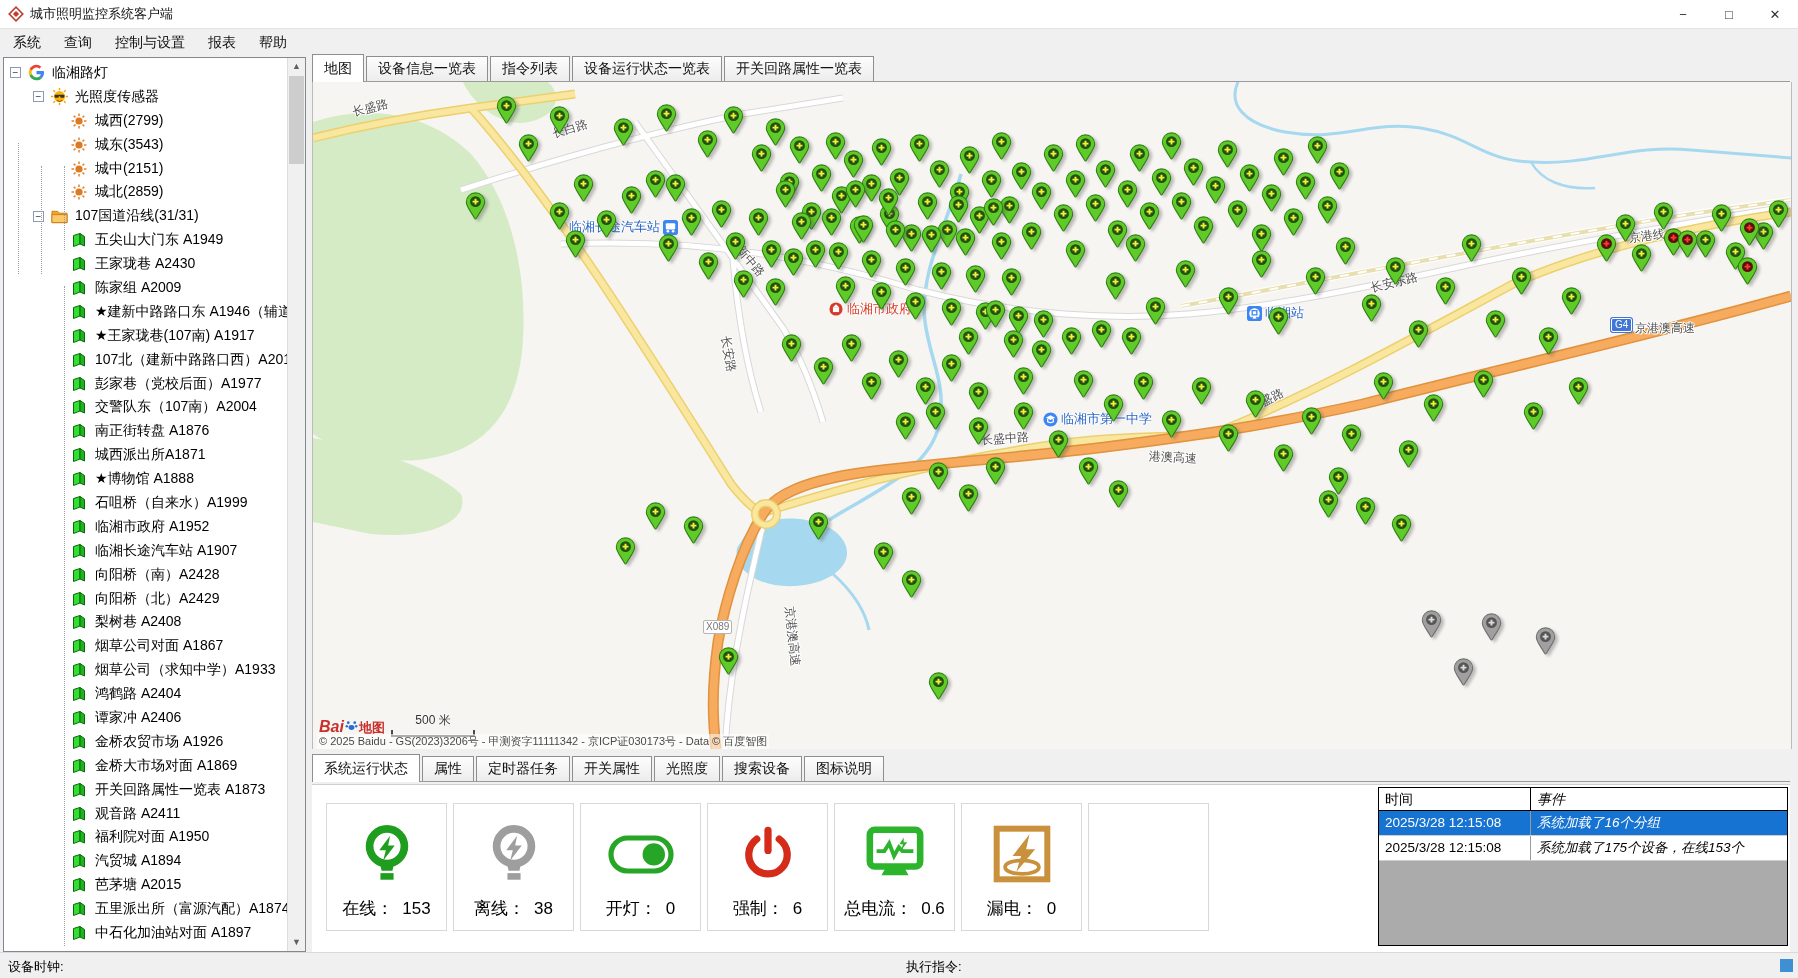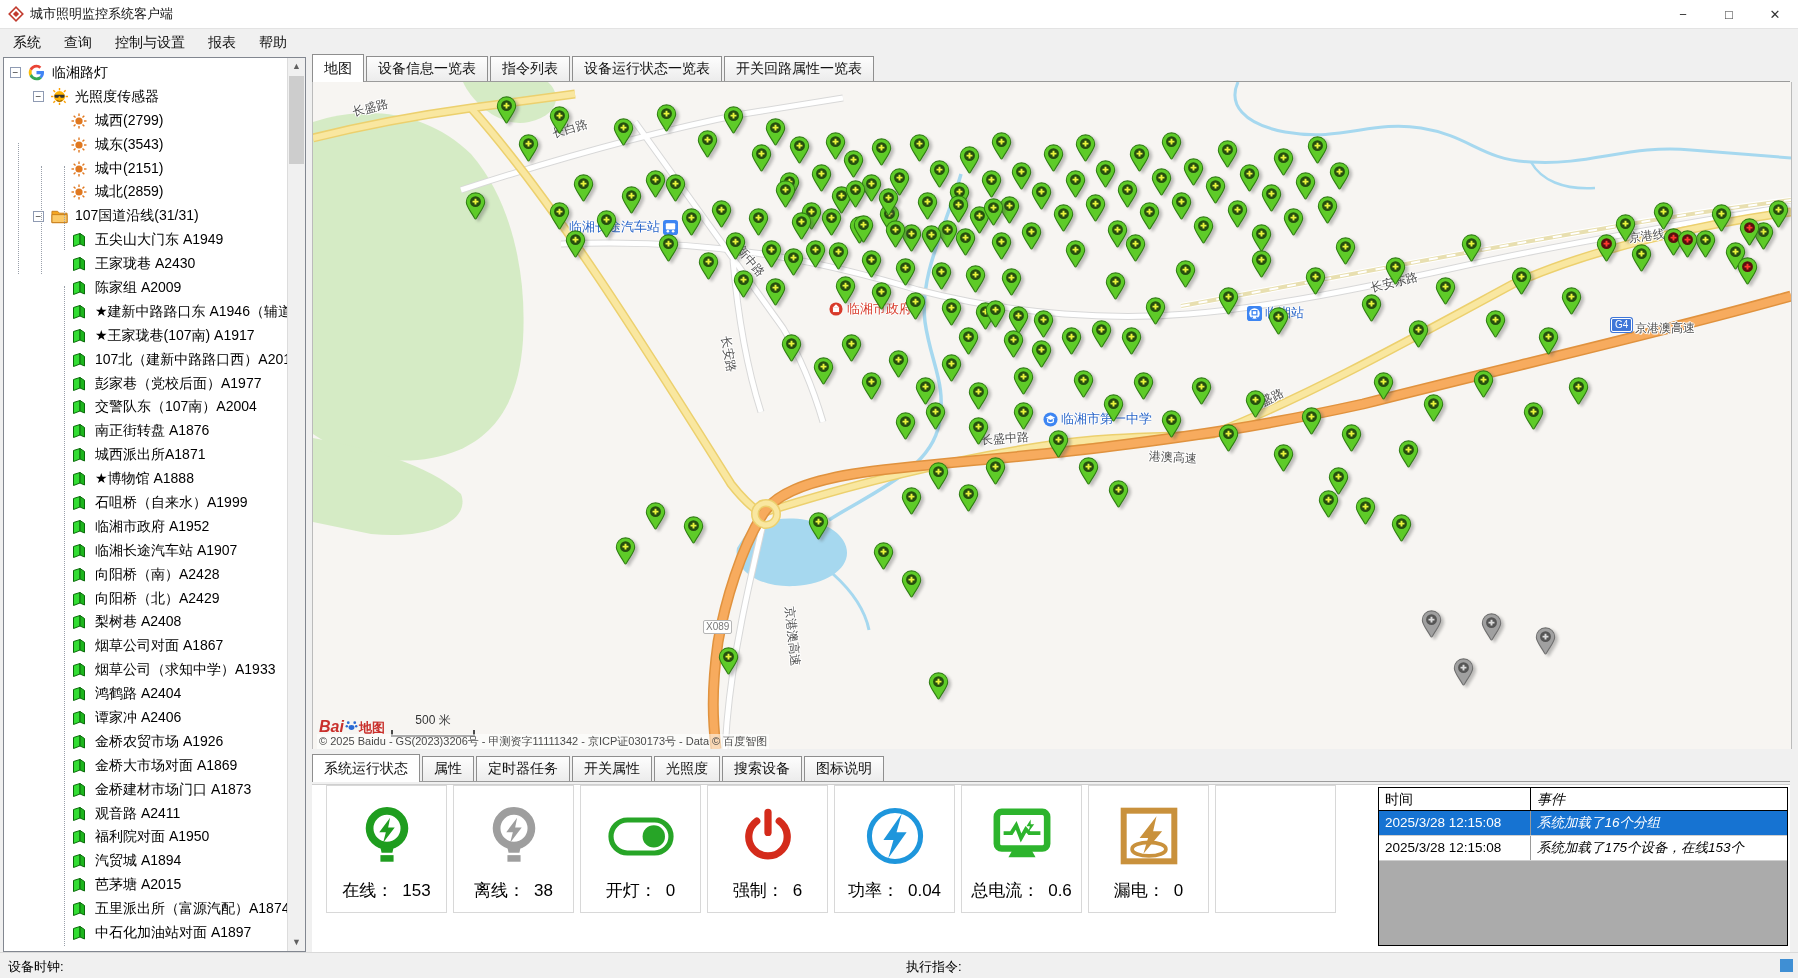--- a/index.html
+++ b/index.html
@@ -54,21 +54,21 @@
   #map-scale{position:absolute;left:78px;top:630px;width:84px;text-align:center;font-size:12px;color:#333;text-shadow:0 0 2px #fff;}
   #map-scale .bar{height:5px;border-left:2px solid #4a4a4a;border-right:2px solid #4a4a4a;border-bottom:2px solid #4a4a4a;margin-top:1px;}
   #baidu-logo{position:absolute;left:6px;top:636px;display:flex;align-items:baseline;font-weight:bold;}
   #baidu-logo .bai{color:#c9302c;font-size:16px;font-style:italic;}
   #baidu-logo .paw{margin:0 1px;}
   #baidu-logo .mapword{color:#c9302c;font-size:13px;}
   #map-copyright{position:absolute;left:4px;top:652px;font-size:11px;color:#4a4a4a;background:rgba(255,255,255,.55);padding:0 2px;white-space:nowrap;}
   
   #bottom-tabs{position:absolute;left:0;top:700px;width:1478px;}
   #bottom-panel{position:absolute;left:0;top:727px;width:1478px;height:168px;background:#fff;border-top:1px solid #cfcfcf;}
-  #status-cards{position:absolute;left:14px;top:0;width:1052px;height:132px;overflow:hidden;white-space:nowrap;}
+  #status-cards{position:absolute;left:14px;top:18px;width:1052px;height:132px;overflow:hidden;white-space:nowrap;}
   .card{display:inline-flex;flex-direction:column;align-items:center;justify-content:flex-end;width:119px;height:126px;border:1px solid #d8d8d8;background:#fff;margin-right:6px;vertical-align:top;}
   .card .cicon{flex:1;display:flex;align-items:center;justify-content:center;padding-top:6px;}
   .card .clabel{font-size:17px;color:#000;padding-bottom:10px;}
   .card .cval{margin-left:9px;}
   
   #event-log{position:absolute;left:1066px;top:2px;width:410px;height:159px;border:1px solid #000;background:#ababab;box-sizing:border-box;overflow:hidden;}
   #log-header{display:flex;background:#fff;border-bottom:1px solid #000;height:22px;line-height:22px;font-size:14px;}
   #log-header .lc1{border-right:1px solid #000;}
   .lc1{width:152px;padding-left:6px;box-sizing:border-box;flex:none;}
   .lc2{flex:1;padding-left:6px;font-style:italic;}
@@ -431,21 +431,21 @@
         </div>
         <div class="tlabel">金桥大市场对面 A1869</div>
       </div>
       <div class="trow d2">
         <div class="ticon">
           <svg width="16" height="16" viewBox="0 0 16 16">
             <path d="M2.5,3.5 L9,1.5 L9,12 L2.5,14.5 Z" fill="#33dd33" stroke="#0b6b0b"></path>
             <path d="M9,1.5 L13.5,4.5 L13.5,14 L9,12 Z" fill="#1db51d" stroke="#0b6b0b"></path>
           </svg>
         </div>
-        <div class="tlabel">金桥建材市场门口 A1873</div>
+        <div class="tlabel">开关回路属性一览表 A1873</div>
       </div>
       <div class="trow d2">
         <div class="ticon">
           <svg width="16" height="16" viewBox="0 0 16 16">
             <path d="M2.5,3.5 L9,1.5 L9,12 L2.5,14.5 Z" fill="#33dd33" stroke="#0b6b0b"></path>
             <path d="M9,1.5 L13.5,4.5 L13.5,14 L9,12 Z" fill="#1db51d" stroke="#0b6b0b"></path>
           </svg>
         </div>
         <div class="tlabel">观音路 A2411</div>
       </div>
@@ -1667,28 +1667,20 @@
         </div><div class="card">
           <div class="cicon">
             <svg width="58" height="62" viewBox="0 0 32 32">
               <path d="M16,3 v11" stroke="#d42b1b" stroke-width="4" stroke-linecap="round"></path>
               <path d="M9.8,7.8 a10.6,10.6 0 1 0 12.4,0" fill="none" stroke="#d42b1b" stroke-width="4" stroke-linecap="round"></path>
             </svg>
           </div>
           <div class="clabel"><span>强制：</span><span class="cval">6</span></div>
         </div><div class="card">
           <div class="cicon">
-            <svg width="62" height="62" viewBox="0 0 32 32">
-              <circle cx="16" cy="16" r="13.2" fill="none" stroke="#1e96dc" stroke-width="2.6"></circle>
-              <path d="M19.5,4.5 L10,18 h5.2 L12.5,27.5 L22,14 h-5.2 Z" fill="#1e96dc"></path>
-            </svg>
-          </div>
-          <div class="clabel"><span>功率：</span><span class="cval">0.04</span></div>
-        </div><div class="card">
-          <div class="cicon">
             <svg width="62" height="60" viewBox="0 0 32 31">
               <rect x="3" y="3" width="26" height="19" rx="2.5" fill="none" stroke="#2db42d" stroke-width="3.4"></rect>
               <path d="M6.5,14 h4 l2.5,-4 2.5,6.5 2.5,-4.5 1.8,2 h5.7" fill="none" stroke="#2db42d" stroke-width="2"></path>
               <path d="M20.5,7 l-2.2,3.4 h1.8 l-1,3.4 3.2,-4.4 h-1.8 Z" fill="#2db42d"></path>
               <path d="M11.5,22 h9 l2.5,4.5 h-14 Z" fill="#2db42d"></path>
             </svg>
           </div>
           <div class="clabel"><span>总电流：</span><span class="cval">0.6</span></div>
         </div><div class="card">
           <div class="cicon">

